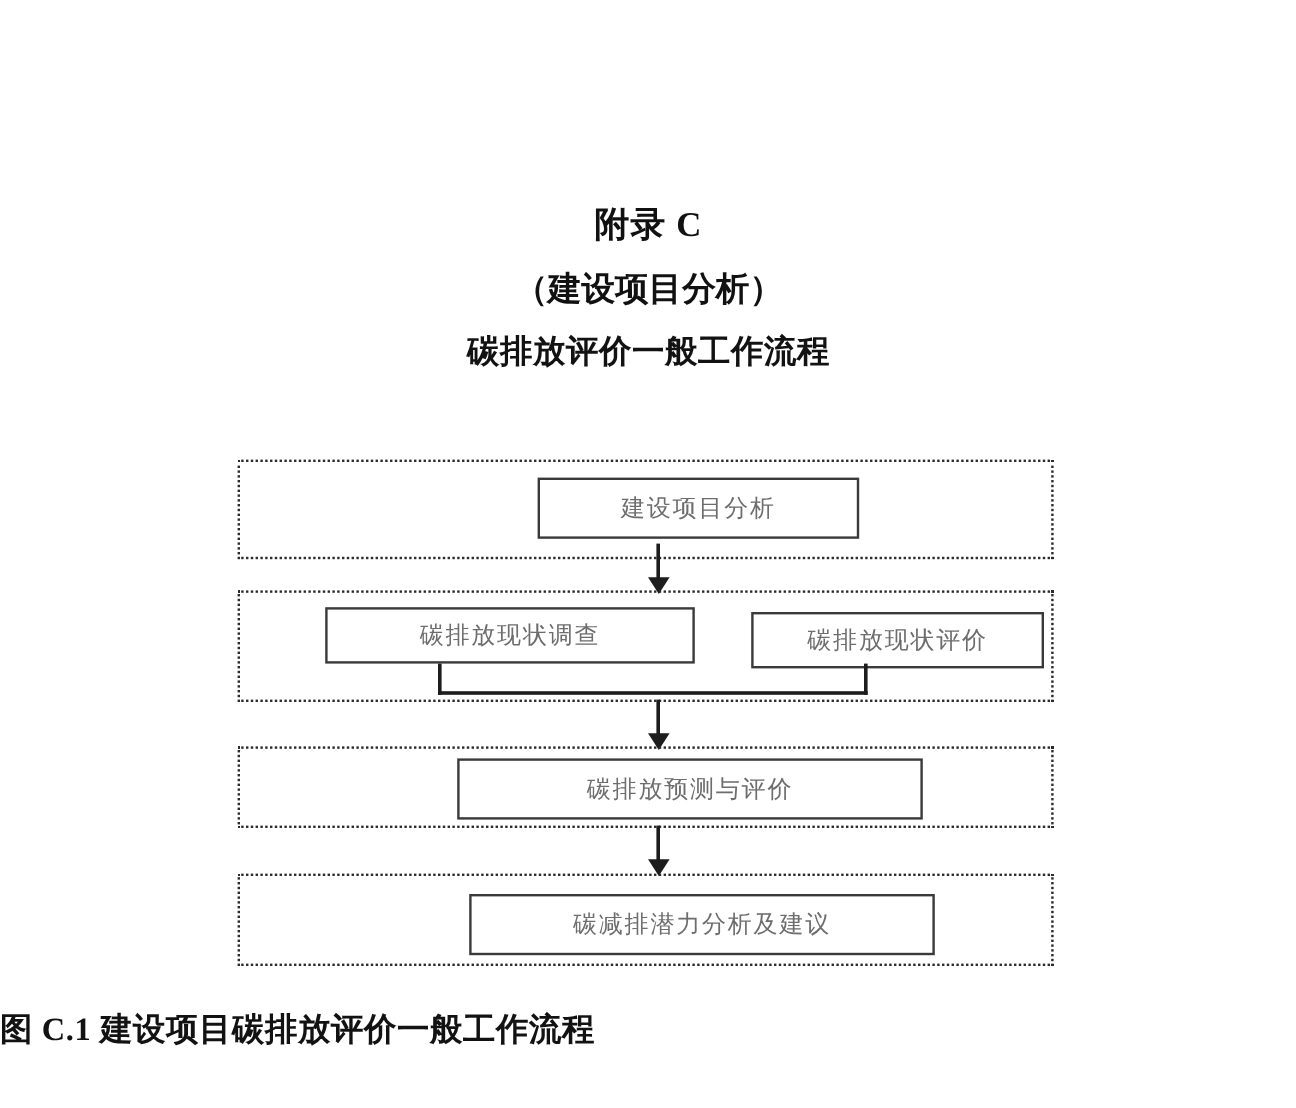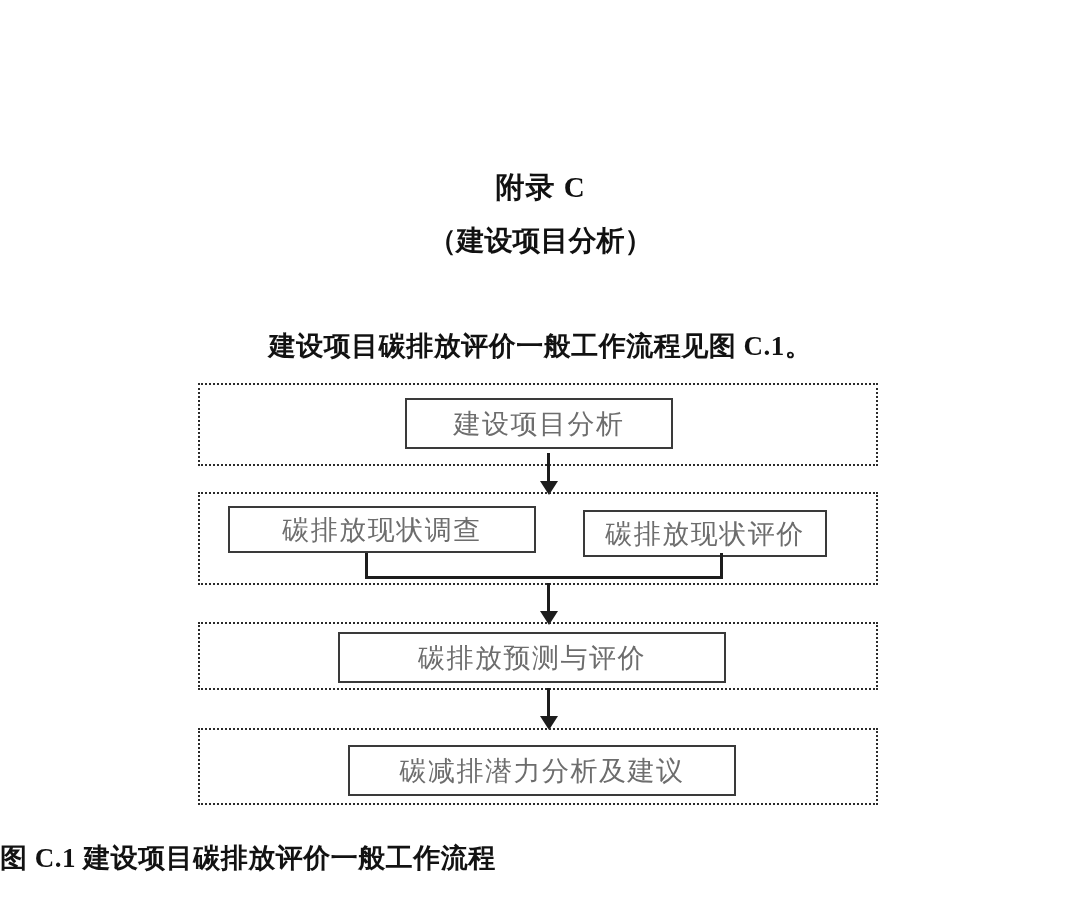--- a/index.html
+++ b/index.html
@@ -81,23 +81,24 @@
 
   .node {
     position: absolute;
     box-sizing: border-box;
     border: 2px solid #3a3a3a;
     background: #ffffff;
     display: flex;
     align-items: center;
     justify-content: center;
     color: #6d6d6d;
-    font-size: 27px;
+    font-size: 20px;
     letter-spacing: 1.5px;
     font-family: "Liberation Serif", "DejaVu Serif", serif;
+    margin-left: 43px;
   }
 
   
   .node-analysis {
     left: 207px; top: 15px; width: 268px; height: 51px;
   }
   .node-survey {
     left: 30px; top: 123px; width: 308px; height: 47px;
   }
   .node-status-eval {
@@ -165,22 +166,22 @@
 </style>
 </head>
 <body>
 
 <div class="page">
 
   <div class="heading-block appendix-title">附录 C</div>
 
   <div class="heading-block appendix-kind">（建设项目分析）</div>
 
-
-  <div class="heading-block intro-line">建设项目碳排放评价一般工作流程见图 C.1。</div>
+  <div class="heading-block appendix-subject">碳排放评价一般工作流程</div>
+
 
   <div class="flow">
 
     <div class="stage stage-1"></div>
     <div class="node node-analysis">建设项目分析</div>
 
     <div class="conn arrow-shaft arrow1-shaft"></div>
     <div class="arrow-head arrow1-head"></div>
 
     <div class="stage stage-2"></div>

